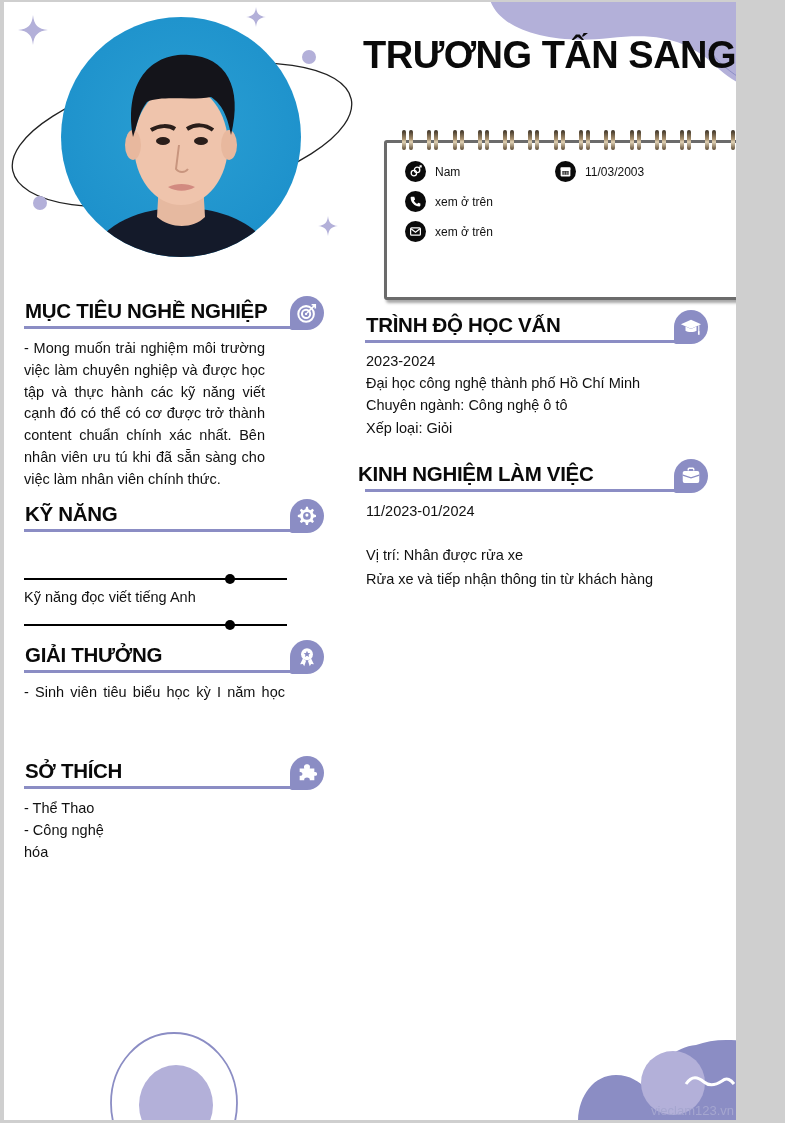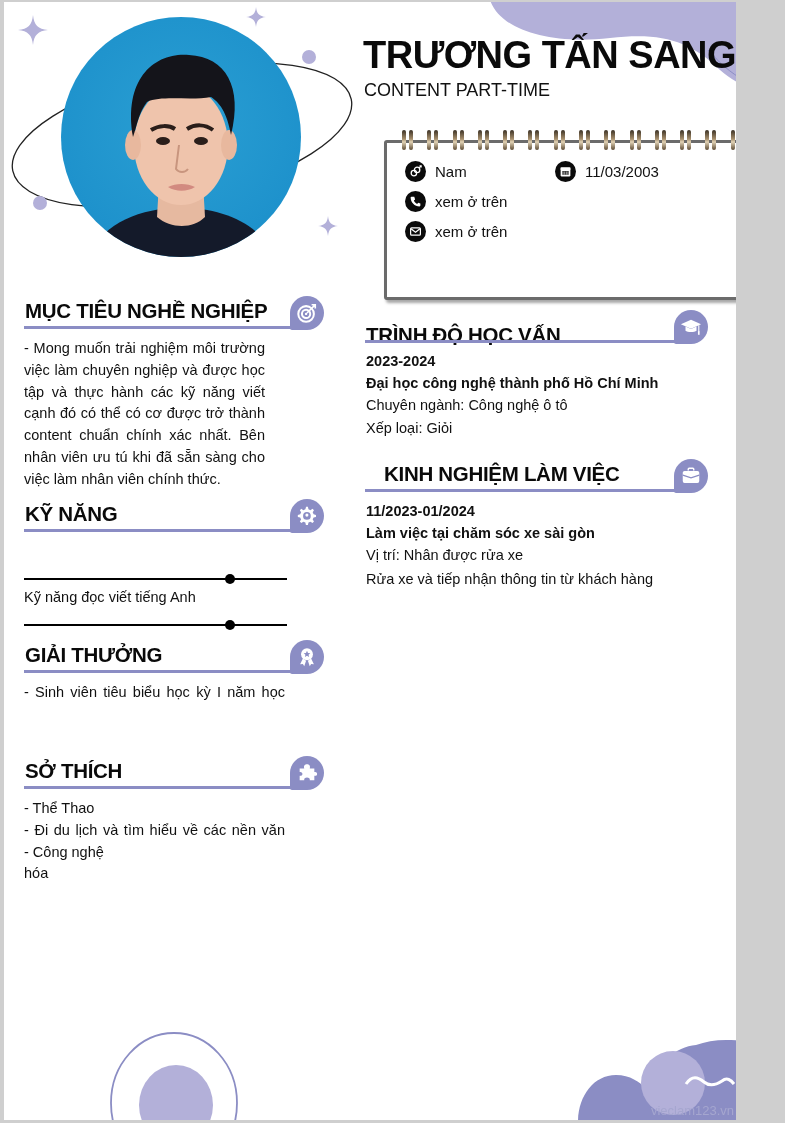--- a/index.html
+++ b/index.html
@@ -23,35 +23,35 @@
 
   
   .notebook { position: absolute; left: 378px; top: 128px; width: 404px; height: 172px; }
   .nb-page { position: absolute; left: 2px; top: 10px; width: 398px; height: 160px; border: 3px solid #6b6b6b; border-radius: 3px;
              background: #fff; box-shadow: 2px 3px 3px rgba(0,0,0,0.35); }
   .rings { position: absolute; left: 18px; top: 0; width: 370px; height: 22px; display: flex; justify-content: space-between; }
   .ring { width: 16px; height: 22px; position: relative; }
   .ring::before, .ring::after { content: ""; position: absolute; top: 0; width: 4px; height: 20px; border-radius: 2px;
     background: linear-gradient(#3a3024, #a58e6c 45%, #e2d3b6 60%, #5e4c36); }
   .ring::before { left: 2px; } .ring::after { left: 9px; }
-  .contact-row { position: absolute; display: flex; align-items: center; font-size: 15px; color: #111; }
+  .contact-row { position: absolute; display: flex; align-items: center; font-size: 12px; color: #111; }
   .ci { width: 21px; height: 21px; border-radius: 50%; background: #0b0b0b; display: inline-flex; align-items: center; justify-content: center; margin-right: 9px; flex: 0 0 auto; }
   .ci svg { width: 13px; height: 13px; }
 
   
   .sec { position: absolute; }
   .sec-title { font-size: 20.5px; font-weight: 700; letter-spacing: -0.3px; color: #0a0a0a; white-space: nowrap; }
   .sec-line { position: absolute; height: 3px; background: #8b8dc4; }
   .sec-icon { position: absolute; width: 34px; height: 34px; border-radius: 17px 17px 17px 2px; background: #8b8dc4;
               display: flex; align-items: center; justify-content: center; }
   .sec-icon svg { width: 22px; height: 22px; }
 
   .body-text { position: absolute; font-size: 14.5px; line-height: 21.8px; color: #111; }
   .justify { text-align: justify; }
-  .bold { font-weight: 700; }
+  .bold { font-weight: 400; }
 
   .skill-bar { position: absolute; height: 2px; background: #000; }
   .skill-knob { position: absolute; width: 10px; height: 10px; border-radius: 50%; background: #000; }
 
   .watermark { position: absolute; right: 2px; bottom: 2px; font-size: 13px; color: #a5a6cf; }
 </style>
 </head>
 <body>
 
 <div class="sheet">
@@ -88,21 +88,20 @@
       <path d="M90,113 C98,108 108,108 114,112" stroke="#2a1e1a" stroke-width="4" fill="none"></path>
       <path d="M126,112 C134,107 144,107 152,113" stroke="#2a1e1a" stroke-width="4" fill="none"></path>
       <ellipse cx="102" cy="124" rx="7" ry="4" fill="#2a1e1a"></ellipse>
       <ellipse cx="140" cy="124" rx="7" ry="4" fill="#2a1e1a"></ellipse>
       <path d="M118,128 L115,152 C118,156 124,156 127,152" stroke="#c8957e" stroke-width="2" fill="none"></path>
       <path d="M107,170 C115,166 126,166 134,170 C126,175 115,175 107,170 Z" fill="#d28a80"></path>
     </svg>
   </div>
 
   <div class="name">TRƯƠNG TẤN SANG</div>
-  <div class="role">CONTENT PART-TIME</div>
 
   <div class="notebook">
     <div class="nb-page"></div>
     <div class="rings">
       <span class="ring"></span>
         <span class="ring"></span>
         <span class="ring"></span>
         <span class="ring"></span>
         <span class="ring"></span>
       <span class="ring"></span>
@@ -217,55 +216,53 @@
     <div class="sec-title">SỞ THÍCH</div>
   </div>
   <div class="sec-line" style="left:20px;top:784px;width:280px"></div>
   <div class="sec-icon" style="left:286px;top:754px">
     <svg viewBox="0 0 24 24">
         <path d="M4,7 L9,7 C8,4 10,2.5 12,2.5 C14,2.5 16,4 15,7 L20,7 L20,11 C22.5,10.5 23,12 23,13 C23,14 22.5,15.5 20,15 L20,20 L15,20 C15.5,18 14,17 12,17 C10,17 8.5,18 9,20 L4,20 L4,15 C6,15.5 7,14 7,13 C7,12 6,10.5 4,11 Z" fill="#fff"></path>
       </svg>
   </div>
   <div class="body-text" style="left:20px;top:796px;width:261px">
     <div>- Thể Thao</div>
-    <div style="text-align:justify;text-align-last:justify">- Đi du lịch và tìm hiểu về các nền văn</div>
     <div>- Công nghệ</div>
     <div>hóa</div>
   </div>
 
-  <div class="sec" style="left:362px;top:321px">
+  <div class="sec" style="left:362px;top:311px">
     <div class="sec-title">TRÌNH ĐỘ HỌC VẤN</div>
   </div>
   <div class="sec-line" style="left:361px;top:338px;width:315px"></div>
   <div class="sec-icon" style="left:670px;top:308px">
     <svg viewBox="0 0 24 24">
         <path d="M1,9 L12,4 L23,9 L12,14 Z" fill="#fff"></path>
         <path d="M6,11.5 L6,16 C8,18 16,18 18,16 L18,11.5 L12,14.3 Z" fill="#fff"></path>
         <path d="M20.5,10 L20.5,17" stroke="#fff" stroke-width="1.2"></path>
         <rect x="19.6" y="16.5" width="1.8" height="4" fill="#fff"></rect>
       </svg>
   </div>
   <div class="body-text bold" style="left:362px;top:349px">2023-2024</div>
   <div class="body-text" style="left:362px;top:393px">Chuyên ngành: Công nghệ ô tô</div>
   <div class="body-text bold" style="left:362px;top:371px">Đại học công nghệ thành phố Hồ Chí Minh</div>
   <div class="body-text" style="left:362px;top:416px">Xếp loại: Giỏi</div>
 
-  <div class="sec" style="left:380px;top:460px">
+  <div class="sec" style="left:354px;top:460px">
     <div class="sec-title">KINH NGHIỆM LÀM VIỆC</div>
   </div>
   <div class="sec-line" style="left:361px;top:487px;width:315px"></div>
   <div class="sec-icon" style="left:670px;top:457px">
     <svg viewBox="0 0 24 24">
         <path d="M9,6 L9,4.5 C9,4 9.4,3.5 10,3.5 L14,3.5 C14.6,3.5 15,4 15,4.5 L15,6" stroke="#fff" stroke-width="1.6" fill="none"></path>
         <rect x="3" y="6.5" width="18" height="13" rx="2" fill="#fff"></rect>
         <path d="M3,11 L12,14 L21,11" stroke="#8b8dc4" stroke-width="1.4" fill="none"></path>
       </svg>
   </div>
   <div class="body-text bold" style="left:362px;top:499px">11/2023-01/2024</div>
-  <div class="body-text bold" style="left:362px;top:521px">Làm việc tại chăm sóc xe sài gòn</div>
   <div class="body-text" style="left:362px;top:543px">Vị trí: Nhân được rửa xe</div>
   <div class="body-text" style="left:362px;top:567px">Rửa xe và tiếp nhận thông tin từ khách hàng</div>
 
   <svg class="deco" style="left:100px;top:1028px;width:140px;height:92px" viewBox="0 0 140 92">
     <ellipse cx="70" cy="73" rx="63" ry="70" fill="none" stroke="#8b8dc4" stroke-width="1.8"></ellipse>
     <ellipse cx="72" cy="75" rx="37" ry="40" fill="#b3b0d9"></ellipse>
   </svg>
   <svg class="deco" style="left:574px;top:1035px;width:209px;height:85px" viewBox="0 0 209 85">
     <path d="M0,85 C0,60 15,38 38,38 C52,38 62,45 68,52 C78,25 98,10 118,8 C140,0 170,0 209,18 L209,85 Z" fill="#8b8dc4"></path>
     <ellipse cx="95" cy="46" rx="32" ry="32" fill="#b3b0d9"></ellipse>

